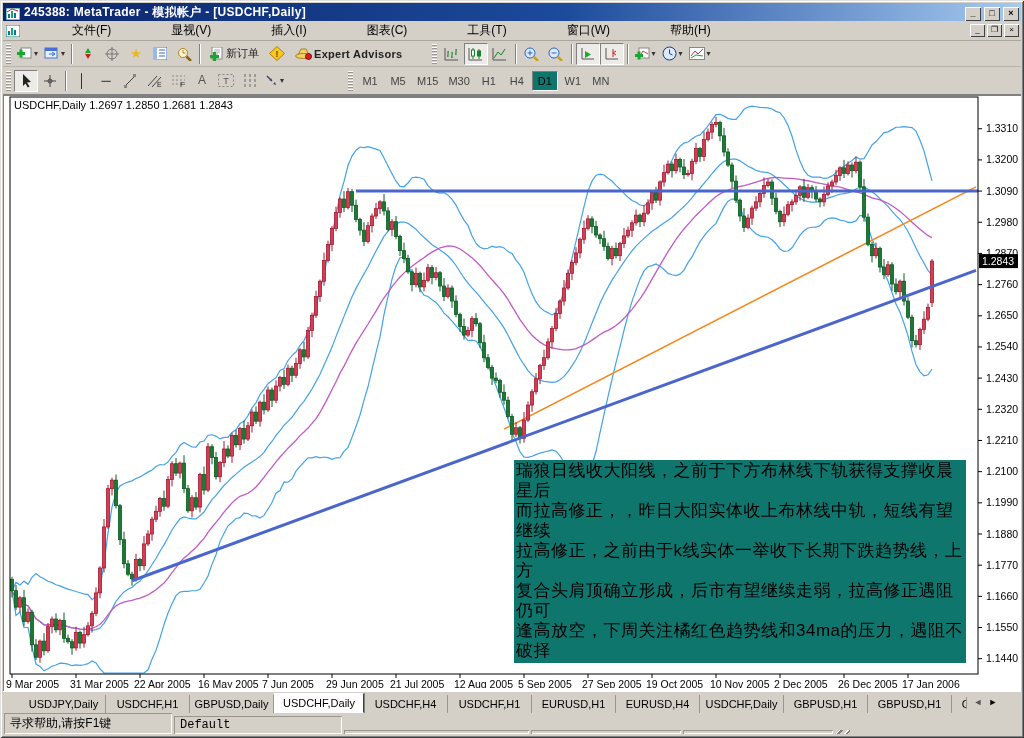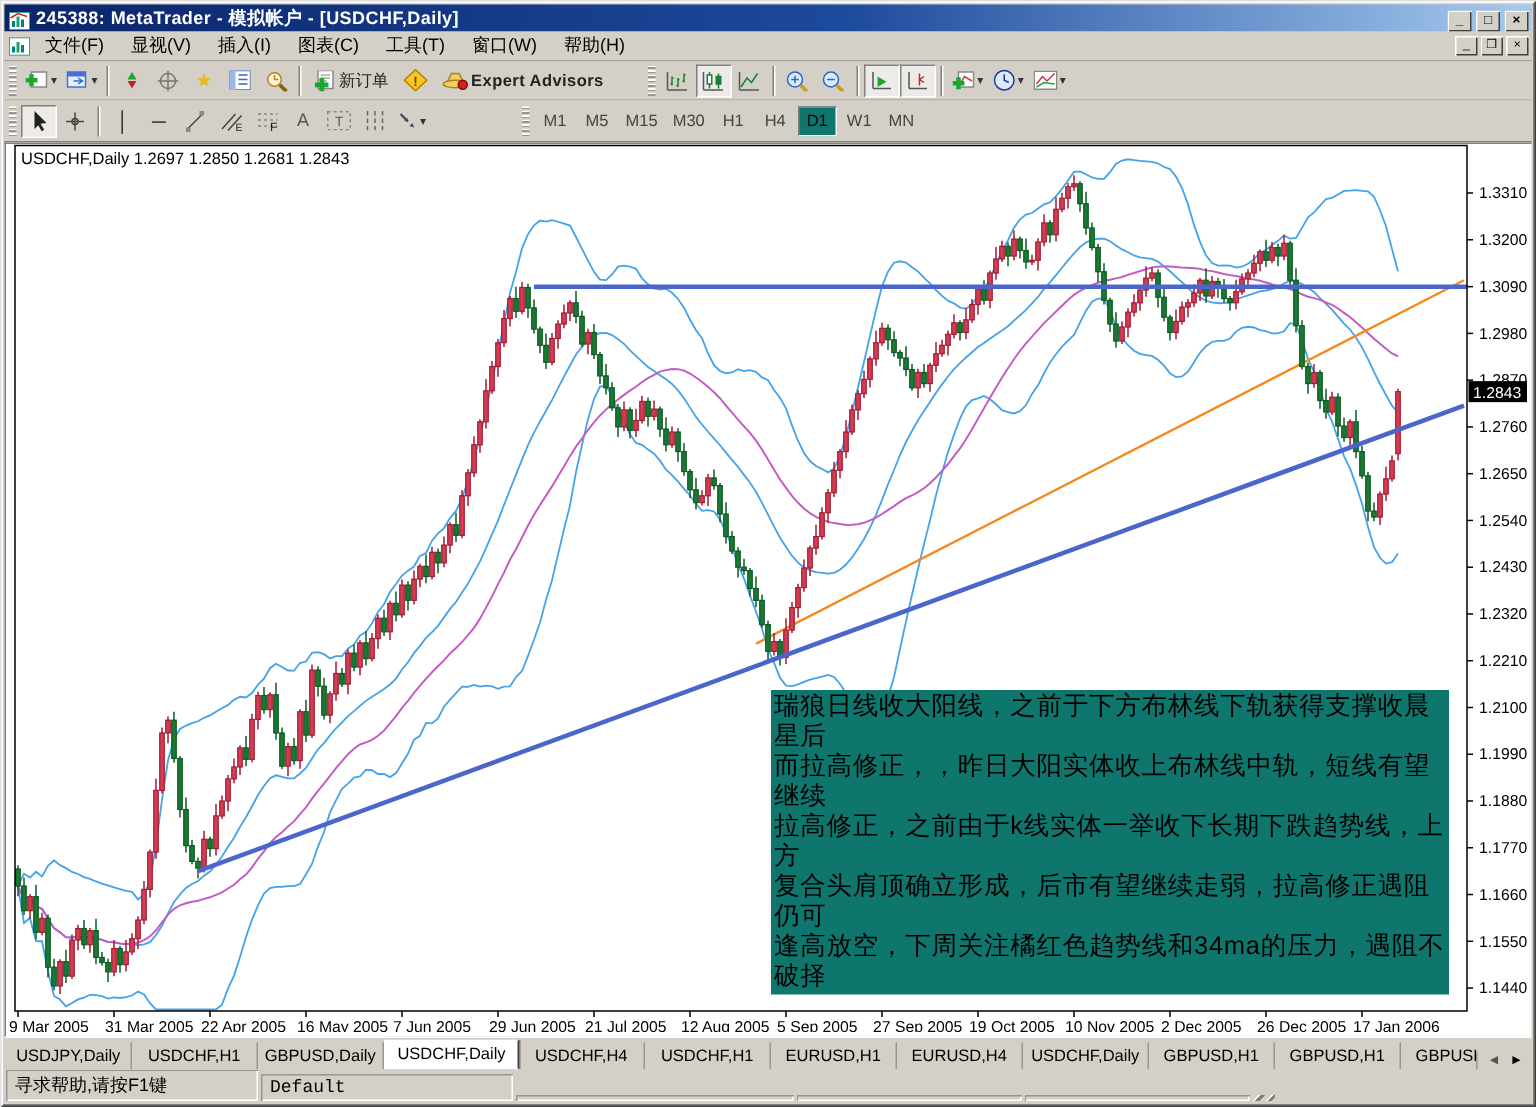--- a/index.html
+++ b/index.html
@@ -11,21 +11,21 @@
   
   .titlebar { height:18px; background:linear-gradient(90deg,#0a246a,#1c4a9c 55%,#a6caf0);
     display:flex; align-items:flex-end; padding:0 2px; gap:3px; flex:0 0 auto; }
   .titlebar .title { color:#fff; font-weight:bold; font-size:12px; white-space:nowrap; overflow:hidden; flex:1; letter-spacing:.3px; }
   .winbtn { width:16px; height:14px; background:#d4d0c8; font-size:9px; line-height:12px; text-align:center;
     box-shadow: inset 1px 1px 0 #fff, inset -1px -1px 0 #404040; color:#000; font-weight:bold; cursor:default; }
   .appicon { width:16px; height:14px; display:inline-flex; align-items:center; justify-content:center; }
   
   .menubar { height:20px; background:#d4d0c8; display:flex; align-items:center; padding:0 2px; gap:0; flex:0 0 auto;
     border-bottom:1px solid #aaa69e; }
-  .menuitem { padding:2px 9px; white-space:nowrap; cursor:default; }
+  .menuitem { padding:2px 9px; white-space:nowrap; cursor:default;margin-left:42px; }
   .menubar .spacer { flex:1; }
   .childbtn { width:15px; height:13px; background:#d4d0c8; font-size:8px; line-height:11px; text-align:center;
     box-shadow: inset 1px 1px 0 #fff, inset -1px -1px 0 #404040; margin-left:2px; }
   
   .toolbar { background:#d4d0c8; display:flex; align-items:center; flex:0 0 auto; padding:1px 2px; }
   .toolbar1 { height:26px; border-bottom:1px solid #b8b4ac; }
   .toolbar2 { height:28px; border-bottom:1px solid #808080; }
   .grip { width:5px; height:20px; margin:0 3px 0 1px;
     background:repeating-linear-gradient(180deg,#fff 0 1px,#9a968e 1px 2px,transparent 2px 3px); }
   .sep { width:2px; height:20px; margin:0 3px; border-left:1px solid #808080; border-right:1px solid #fff; }
@@ -37,22 +37,22 @@
   .tfbtn { min-width:26px; height:20px; display:flex; align-items:center; justify-content:center;
     font-size:11px; color:#444; border:1px solid transparent; padding:0 3px; margin:0 1px; }
   .tfbtn.active { border-color:#808080 #fff #fff #808080; background:#0f766e; color:#000; }
   .glyph { font-size:13px; line-height:13px; }
   
   .chart-panel { flex:1 1 auto; position:relative; background:#fff; overflow:hidden;
     border-top:1px solid #808080; border-left:1px solid #808080; }
   .annotation { position:absolute; left:492px; top:364px; width:452px; background:#0f766e;
     font-size:17px; line-height:20px; color:#000; letter-spacing:0.5px; padding:1px 0 2px 2px;margin-left:18px; }
   
-  .tabbar { height:22px; background:#d4d0c8; display:flex; align-items:flex-end; flex:0 0 auto;
-    border-top:1px solid #fff; padding:0 1px; }
+  .tabbar { height:22px; background:#d4d0c8; display:flex; align-items:center; flex:0 0 auto;
+    border-top:1px solid #fff; padding:0 19px; }
   .tabs { display:flex; flex:1; overflow:hidden; height:20px; align-items:flex-end; }
   .tab { flex:0 0 auto; width:84px; height:18px; display:flex; align-items:center; justify-content:center;
     font-size:11px; color:#000; border-right:1px solid #9a968e; white-space:nowrap; overflow:hidden; cursor:default; }
   .tab.active { background:#fff; height:20px; width:90px; border:1px solid; border-color:#fff #404040 #fff #fff;
     box-shadow:1px 0 0 #808080; font-size:11px; }
   .tabarrows { flex:0 0 auto; display:flex; gap:1px; padding:0 2px 2px 4px; border-left:1px solid #9a968e; }
   .tabarrow { font-size:9px; color:#555; width:14px; text-align:center; cursor:default; }
   
   .statusbar { height:22px; background:#d4d0c8; display:flex; align-items:flex-end; gap:2px; padding:2px 1px 1px 1px; flex:0 0 auto; }
   .panel { box-shadow: inset 1px 1px 0 #9a968e, inset -1px -1px 0 #fff; padding:2px 6px; font-size:12px;

